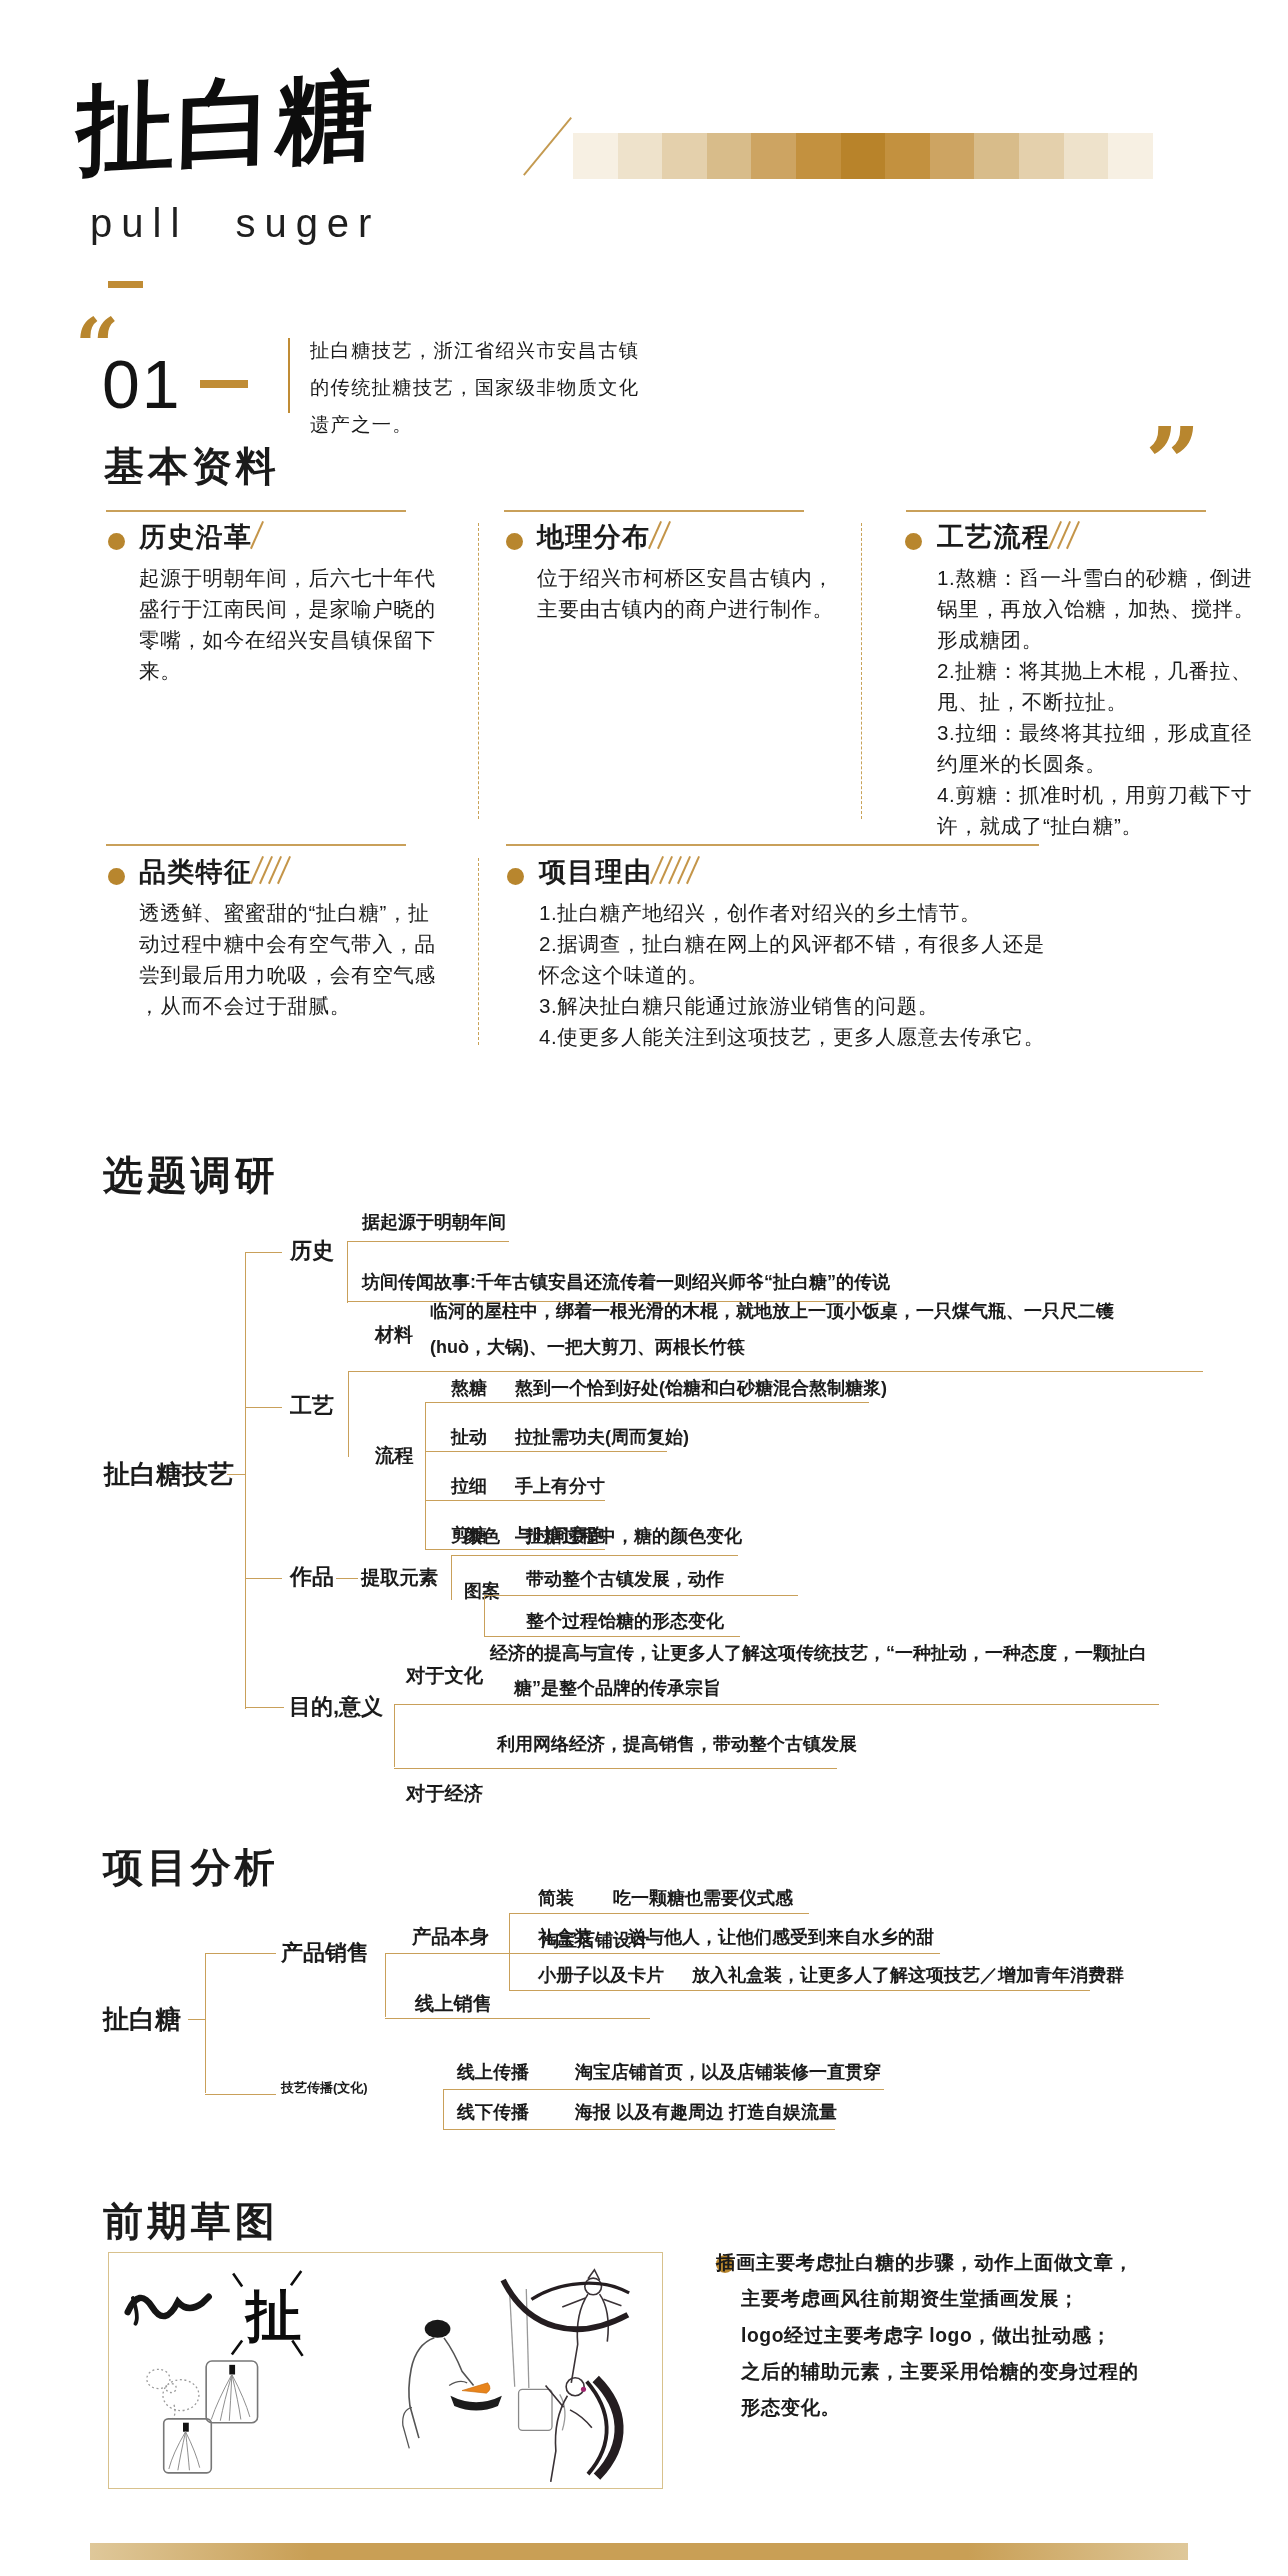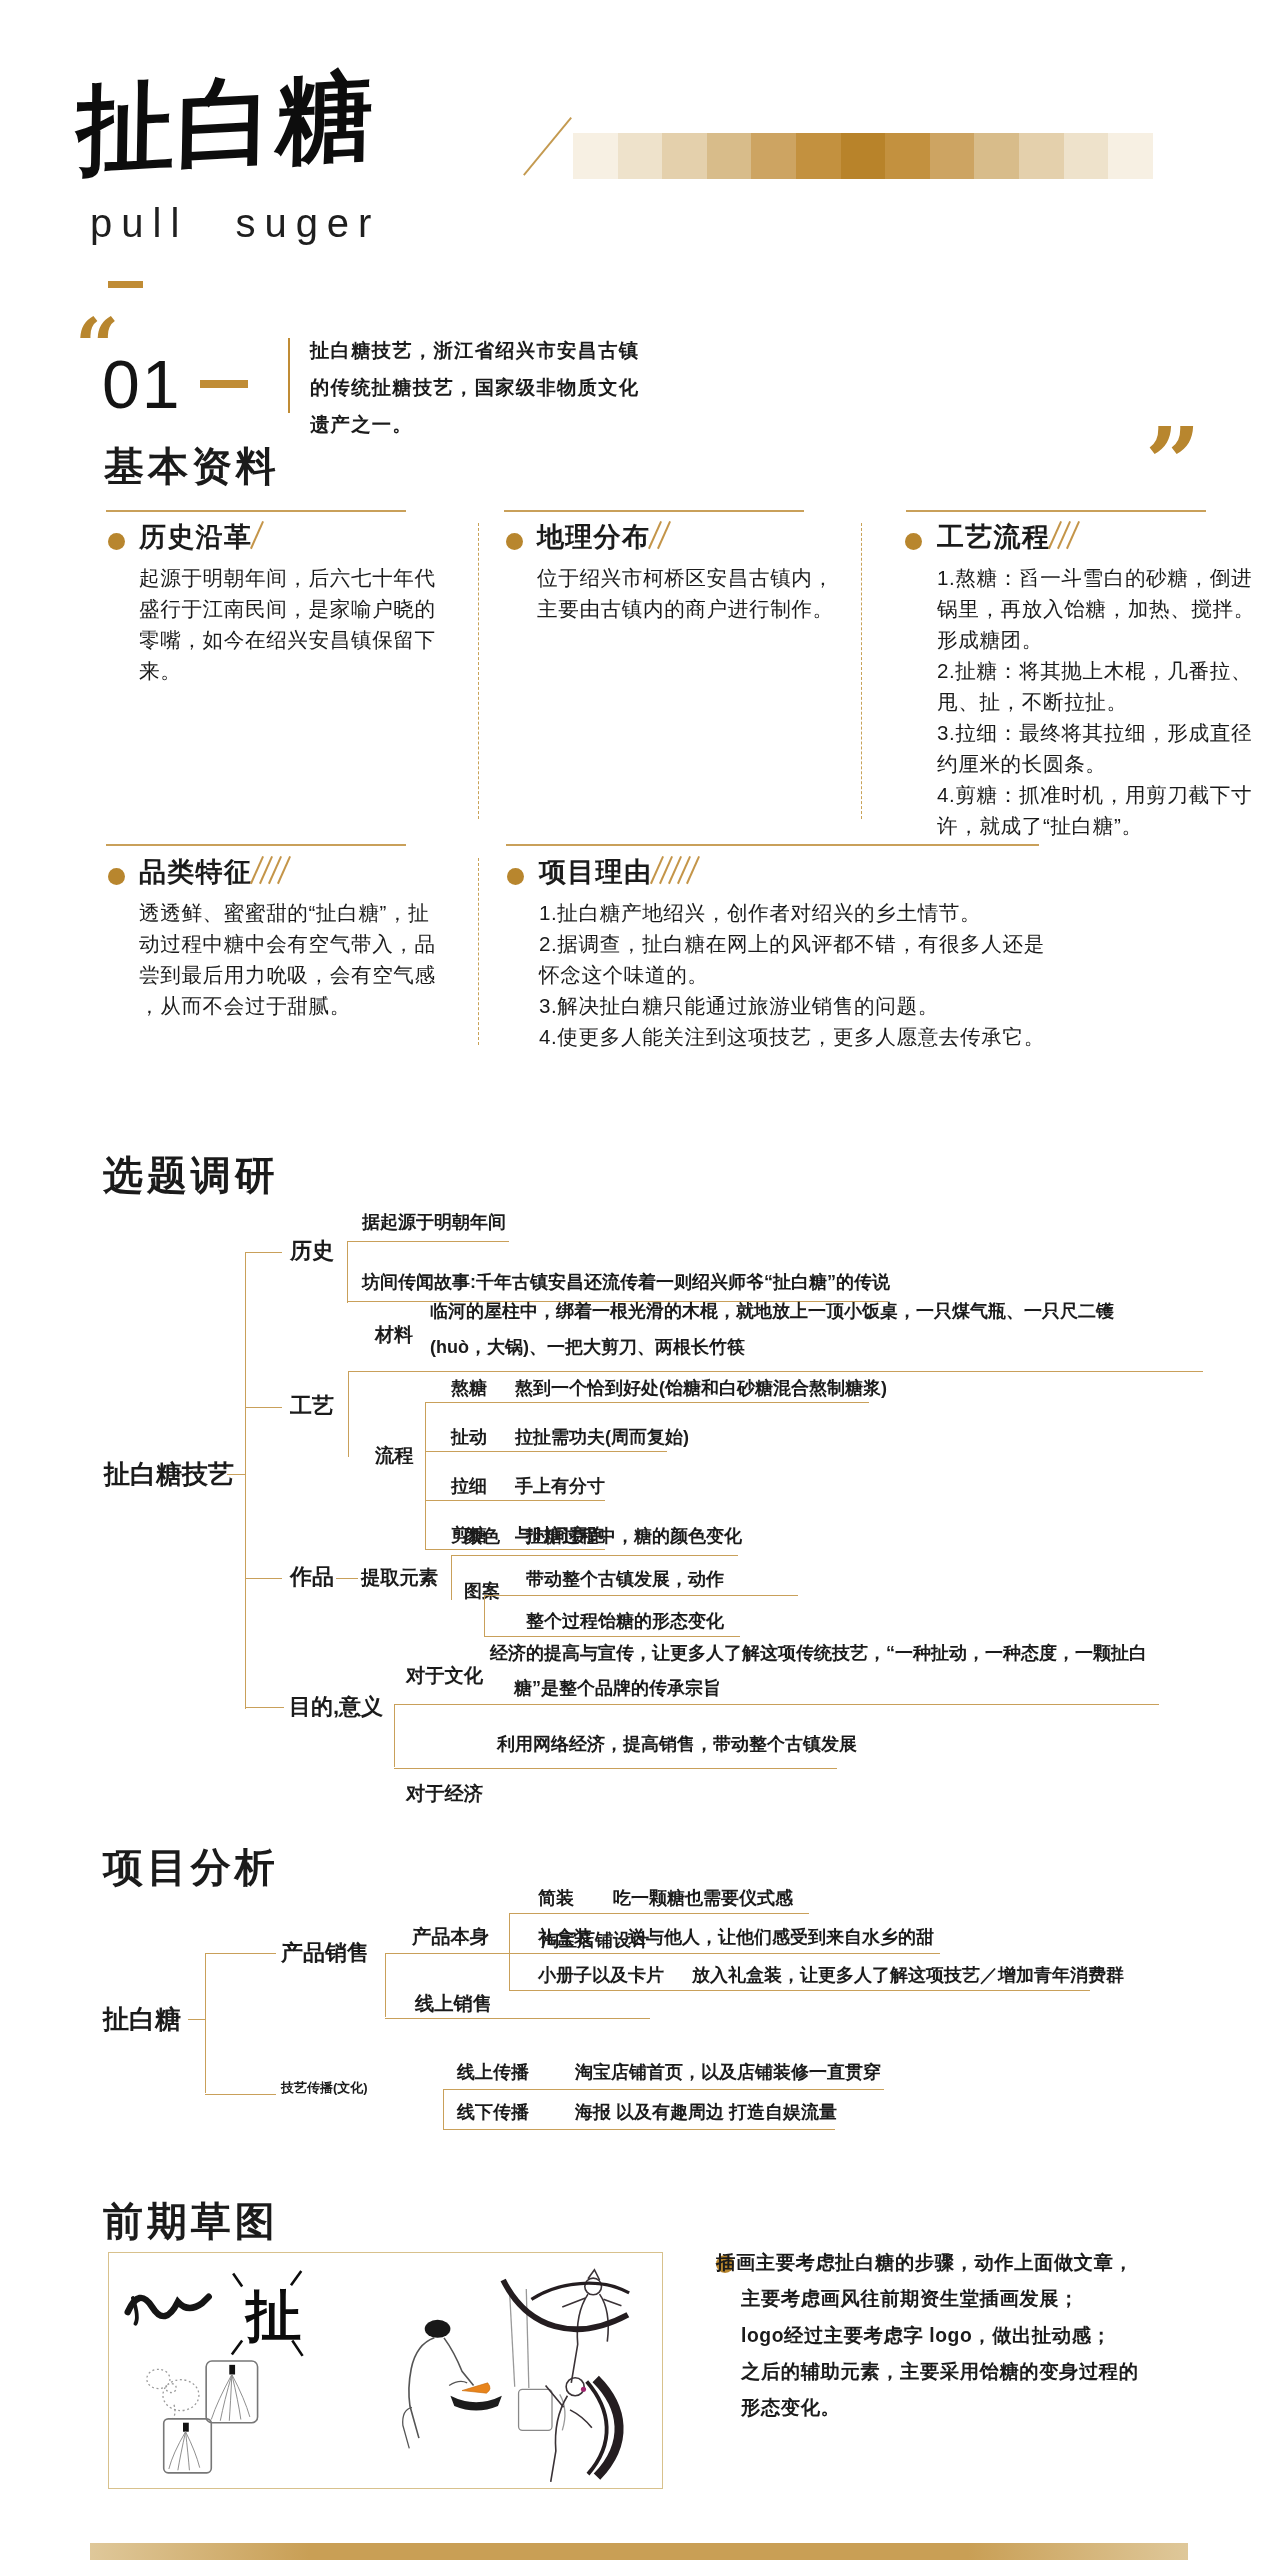--- a/index.html
+++ b/index.html
@@ -54,21 +54,21 @@
       <div class="strip-block" style="background: rgb(216, 188, 138);"></div>
       <div class="strip-block" style="background: rgb(228, 208, 172);"></div>
       <div class="strip-block" style="background: rgb(238, 226, 203);"></div>
       <div class="strip-block" style="background: rgb(247, 240, 227);"></div>
     </div>
 
   <div class="quote" style="left:75px;top:308px;font-size:77px;">“</div>
   <div class="abs" style="left:102px;top:345px;font-size:68px;font-weight:400;letter-spacing:1.9px;color:#141414;">01</div>
   <div class="goldash" style="left:200px;top:380px;width:48px;height:8.4px;"></div>
   <div class="goldash" style="left:288px;top:338px;width:1.9px;height:75px;"></div>
-  <div class="abs" style="left:310px;top:332px;font-size:19.3px;line-height:37px;font-weight:700;letter-spacing:1.3px;">
+  <div class="abs" style="left:310px;top:332px;font-size:19.3px;line-height:37px;font-weight:400;letter-spacing:1.3px;">
     <div>扯白糖技艺，浙江省绍兴市安昌古镇</div>
     <div>的传统扯糖技艺，国家级非物质文化</div>
     <div>遗产之一。</div>
   </div>
 
   <div class="h1" style="left:104px;top:439px;">基本资料</div>
   <div class="quote" style="left:1145px;top:415px;font-size:97px;">”</div>
 
   <div class="hline" style="left:106px;top:510px;width:300px;"></div>
   <div class="hline" style="left:504px;top:510px;width:300px;"></div>

